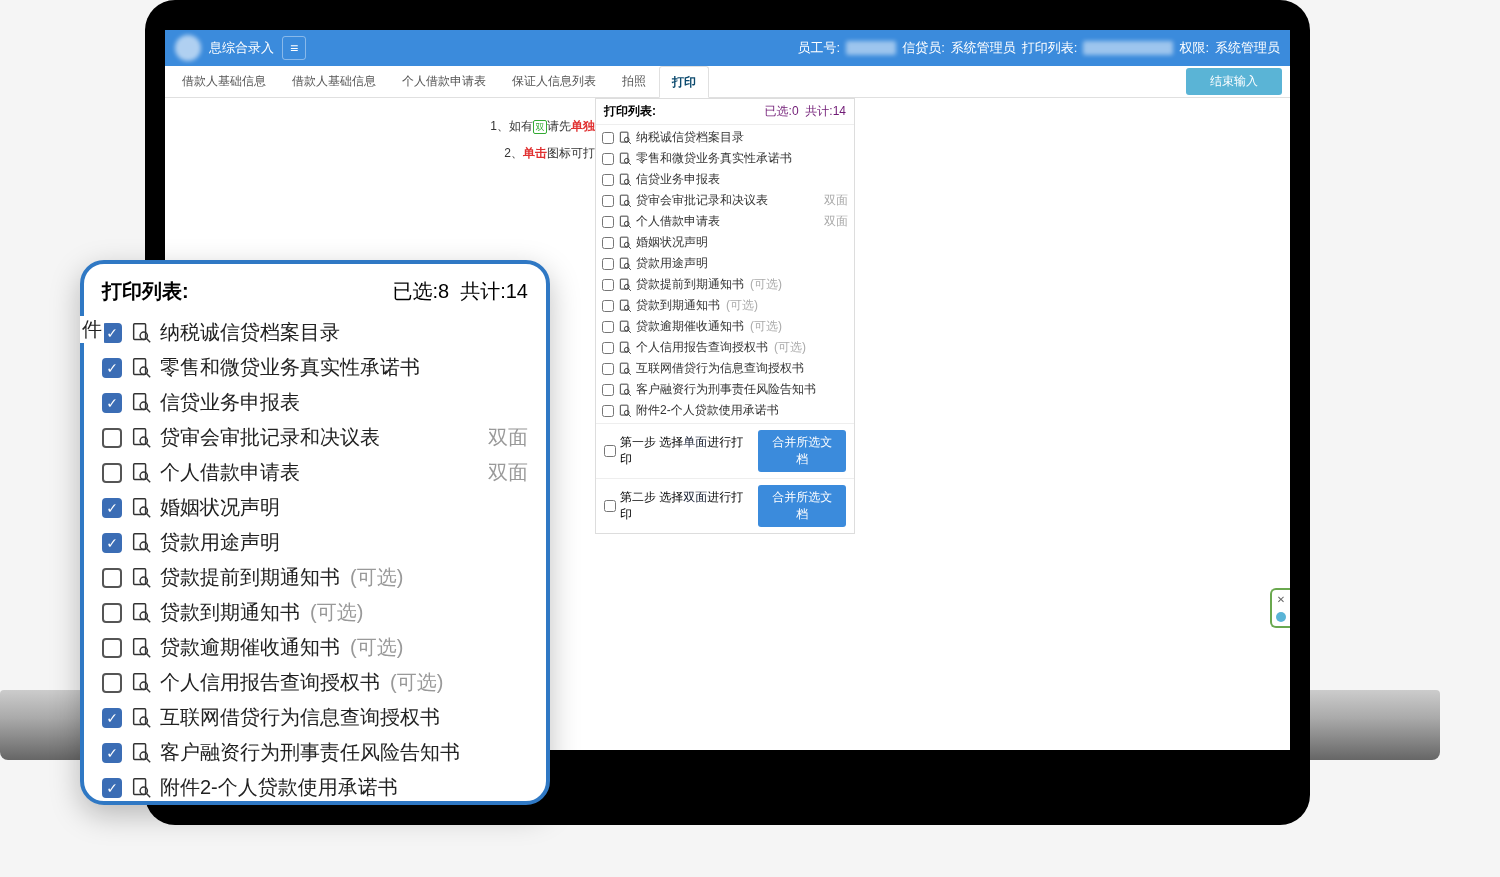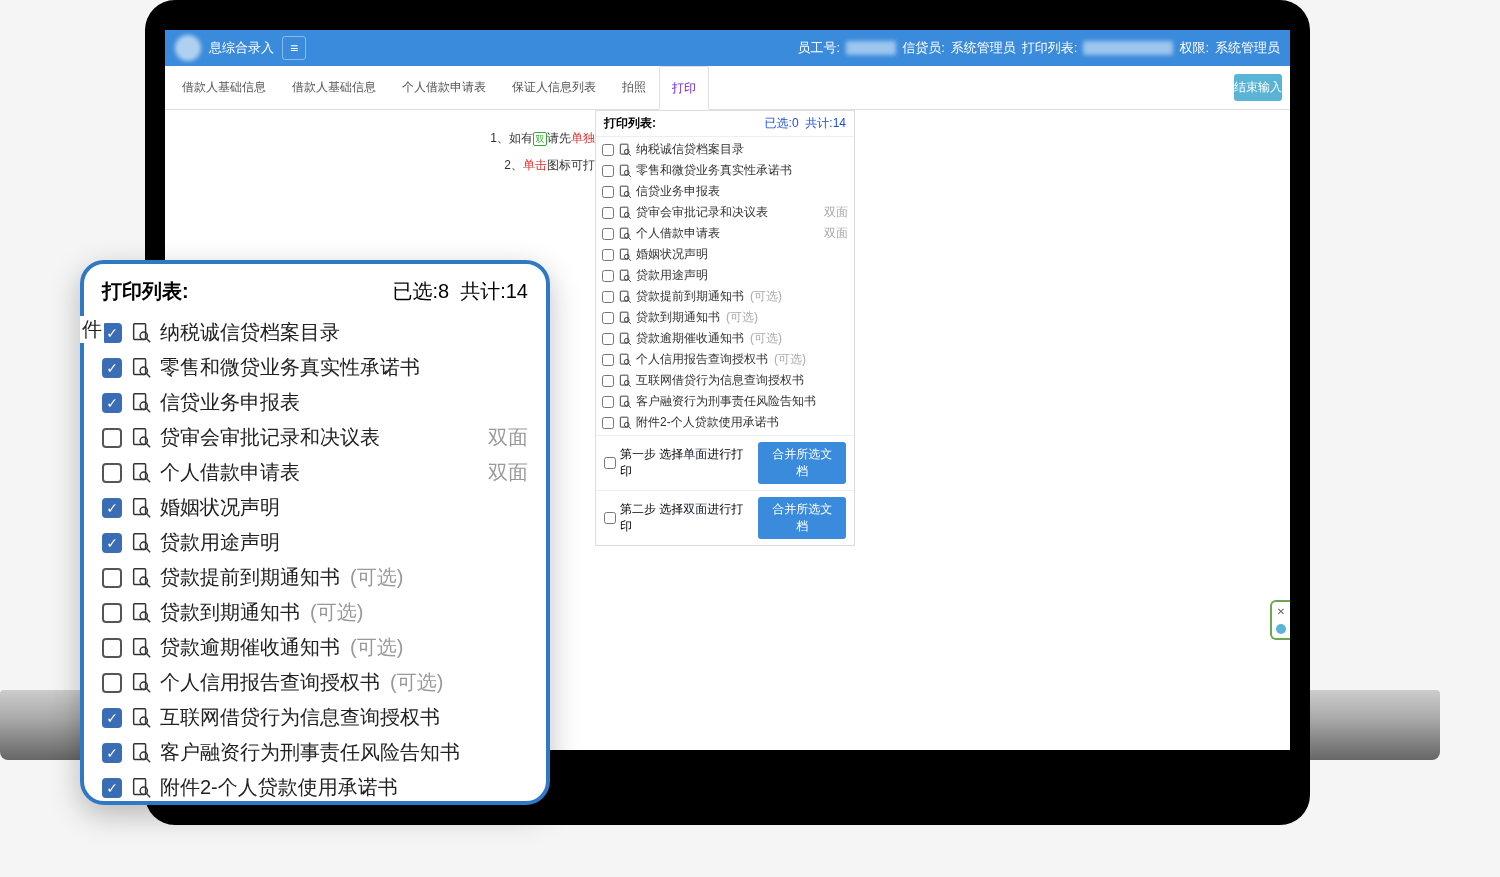--- a/index.html
+++ b/index.html
@@ -73,72 +73,73 @@
 }
 .top-right .blur {
   display: inline-block;
   width: 50px; height: 14px;
   background: rgba(255,255,255,0.5);
   filter: blur(2px);
   border-radius: 2px;
 }
 .top-right .blur.w90 { width: 90px; }
 .tab-row {
-  height: 44px;
+  height: 32px;
   display: flex;
   border-bottom: 1px solid #e0e0e0;
   font-size: 12px;
   align-items: stretch;
   padding-left: 4px;
 }
 .tab {
   padding: 0 12px;
   display: flex;
   align-items: center;
   color: #555;
   cursor: pointer;
   border: 1px solid transparent;
 }
 .tab.active {
-  color: #6d28d9;
+  color: #0c4a6e;
   background: #fff;
   border: 1px solid #e0e0e0;
   border-bottom-color: #fff;
   margin-bottom: -1px;
   border-radius: 3px 3px 0 0;
+  font-weight: bold;
 }
 .end-input-btn {
   margin-left: auto;
   margin-right: 8px;
   align-self: center;
   background: #5ab4d6;
   color: #fff;
   border: none;
   border-radius: 3px;
-  padding: 5px 0;
+  padding: 5px 24px;
   font-size: 12px;
   cursor: pointer;
 }
 .content {
   position: relative;
   height: 652px;
   font-size: 12px;
 }
 .instructions {
   position: absolute;
   left: 310px;
   top: 20px;
   width: 180px;
 }
 .instructions .line {
   margin-bottom: 10px;
   text-align: right;
   color: #333;
 }
-.instructions .red { color: #e03030; }
+.instructions .red { color: #e03030; font-weight: bold; }
 .instructions .green-icon {
   display: inline-block;
   width: 14px; height: 14px;
   border: 1px solid #3a3;
   color: #3a3;
   font-size: 9px;
   line-height: 12px;
   text-align: center;
   border-radius: 2px;
   vertical-align: middle;
@@ -151,21 +152,21 @@
   border: 1px solid #ddd;
   background: #fff;
 }
 .panel-header {
   display: flex;
   padding: 4px 8px;
   font-size: 12px;
   border-bottom: 1px solid #eee;
 }
 .panel-header .title { font-weight: bold; }
-.panel-header .counts { margin-left: auto; color: #1d4ed8; }
+.panel-header .counts { margin-left: auto; color: #701a75; }
 .doc-list {
   padding: 2px 6px;
 }
 .doc-row {
   display: flex;
   align-items: center;
   padding: 2px 0;
   gap: 4px;
   font-size: 12px;
 }

